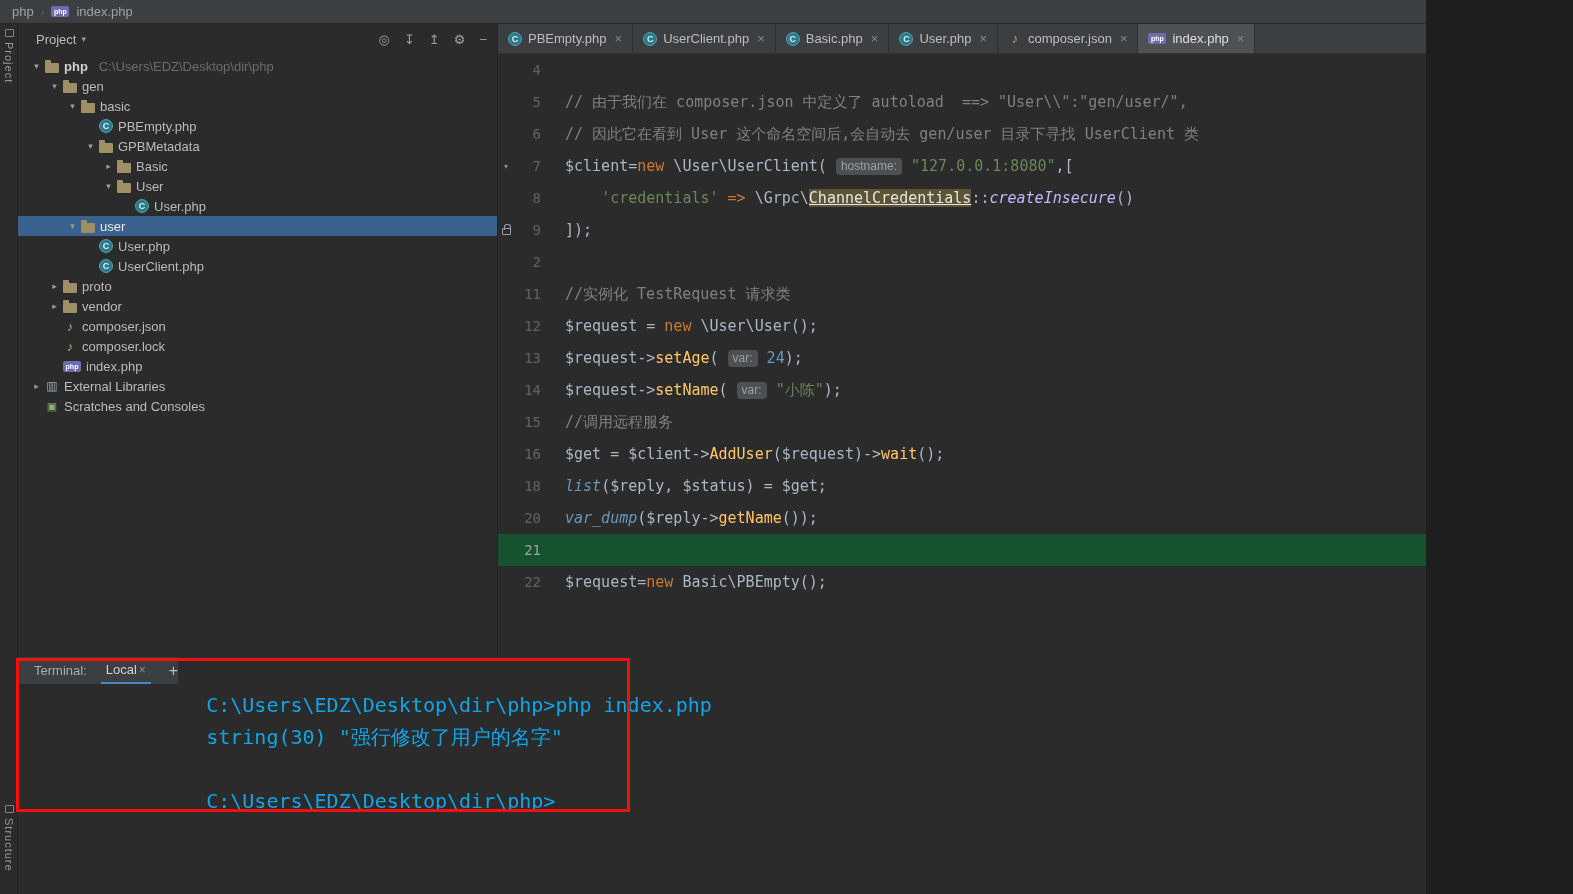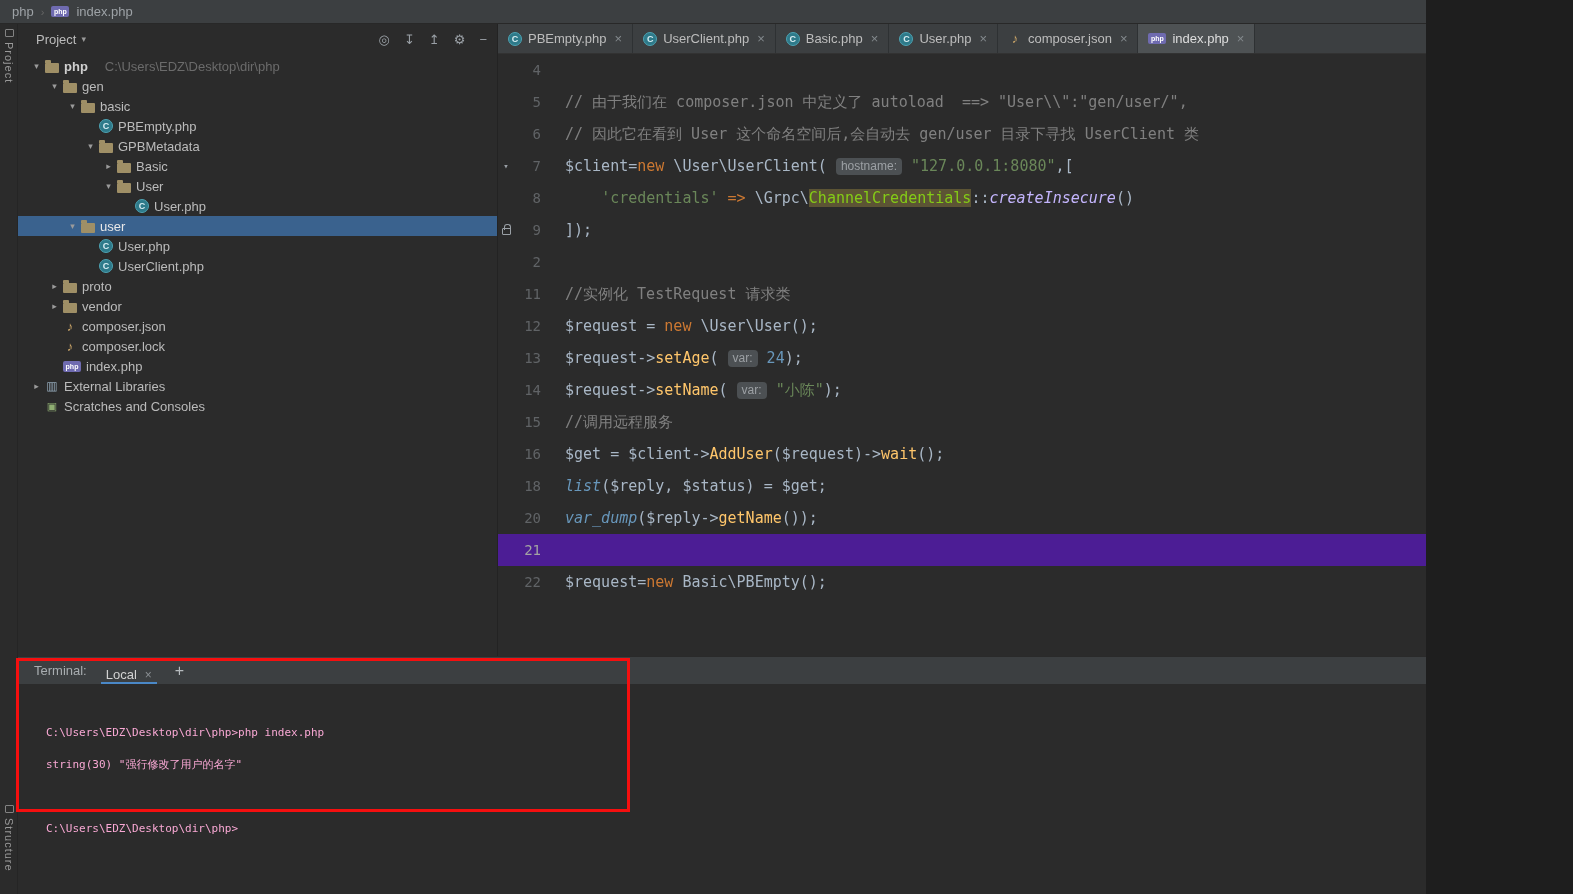--- a/index.html
+++ b/index.html
@@ -31,62 +31,62 @@
   .pp-title{display:flex;gap:5px;align-items:center;cursor:pointer}
   .caret{font-size:9px;color:#9a9a9a}
   .pp-icons{margin-left:auto;display:flex;gap:14px;color:#9aa0a6;font-size:13px}
   .pp-ic{cursor:pointer}
   .tree{padding-top:2px}
   .tree-row{height:20px;display:flex;align-items:center;cursor:pointer;white-space:nowrap}
   .tree-row.selected{background:#3a628e;color:#e8e8e8}
   .chev{width:17px;font-size:9px;color:#9b9b9b;text-align:center;flex:none}
   .tlabel{margin-left:5px}
   .tlabel.bold{font-weight:bold;color:#cfcfcf}
-  .tsuffix{margin-left:17px;color:#6b6b6b}
+  .tsuffix{margin-left:11px;color:#6b6b6b}
 
   
   .ic{flex:none;display:inline-flex;align-items:center;justify-content:center}
   .ic-folder{width:14px;height:10px;background:#9f8f66;border-radius:1px;position:relative;margin-top:3px}
   .ic-folder::before{content:"";position:absolute;top:-3px;left:0;width:6px;height:3px;background:#9f8f66;border-radius:1px 1px 0 0}
   .ic-phpclass{width:14px;height:14px;border-radius:50%;background:#2e7a8a;border:1px solid #4da2b2;color:#d8edf2;font-size:9px;font-weight:bold}
   .ic-phpfile{width:18px;height:11px;border-radius:2px;background:#6f6bb0;color:#fff;font-size:7px;font-weight:bold}
   .ic-composer{color:#c9a468;font-size:13px;width:14px;height:14px}
   .ic-library{color:#91a5b5;font-size:12px;width:14px;height:14px}
   .ic-scratches{color:#8fae72;font-size:11px;width:14px;height:14px}
 
   
   .editor-col{flex:1;display:flex;flex-direction:column;min-width:0;border-left:1px solid #232323}
   .tabs{height:30px;background:#3c3f41;display:flex;align-items:stretch;border-bottom:1px solid #323232;flex:none}
   .tab{display:flex;align-items:center;gap:6px;padding:0 10px;color:#bdbdbd;border-right:1px solid #2e3133;cursor:pointer}
   .tab.active{background:#4e5254;color:#dedede}
   .tab .tx{color:#848a8e;font-size:13px;margin-left:2px}
   .editor{flex:1;overflow:hidden;background:#2b2b2b;font-family:"DejaVu Sans Mono",monospace;font-size:15px}
   .cl{display:flex;height:32px;line-height:32px;white-space:pre}
-  .cl.caret{background:#4c1d95}
+  .cl.caret{background:#14532d}
   .gicon{width:16px;text-align:center;color:#9aa0a6;font-size:9px;flex:none}
   .gnum{width:27px;text-align:right;color:#606366;font-size:14px;flex:none}
   .cl.caret .gnum{color:#a3a3a3}
   .gfold{width:24px;flex:none}
   .codeline{flex:1;color:#a9b7c6}
   .tok.def{color:#a9b7c6}.tok.kw{color:#cc7832}.tok.str{color:#6a8759}.tok.cmt{color:#808080}
   .tok.fn{color:#ffc66b}.tok.fni{color:#c4b5fd;font-style:italic}
   .tok.num{color:#6897bb}.tok.pre{color:#6897bb;font-style:italic}
-  .tok.usage{color:#84cc16;background:#5c5434;}
+  .tok.usage{color:#e5e5e5;background:#5c5434;text-decoration:underline}
   .hint{display:inline-block;background:#4c5053;color:#9ca0a4;font-size:12px;line-height:17px;padding:0 5px;
         border-radius:4px;vertical-align:1px;font-family:"Liberation Sans",sans-serif}
   .lock{position:relative;width:9px;height:7px;border:1px solid #9aa0a6;border-radius:1px;display:inline-block;margin-top:14px}
   .lock::before{content:"";position:absolute;top:-5px;left:1px;width:5px;height:5px;border:1px solid #9aa0a6;border-bottom:none;border-radius:3px 3px 0 0}
 
   
-  .terminal{height:238px;flex:none;background:#2b2b2b;display:flex;flex-direction:column}
+  .terminal{height:238px;flex:none;background:#2b2b2b;display:flex;flex-direction:row}
   .term-header{height:28px;background:#3c3f41;border-top:1px solid #2a2a2a;display:flex;align-items:center;padding-left:16px;flex:none;color:#a8adb0}
-  .term-tab{margin-left:14px;display:flex;align-items:flex-end;gap:8px;color:#d2d2d2;height:100%;padding:0 5px;border-bottom:2px solid #4a88c7;cursor:pointer}
+  .term-tab{margin-left:14px;display:flex;align-items:center;gap:2px;color:#d2d2d2;height:100%;padding:0 5px;border-bottom:2px solid #4a88c7;cursor:pointer}
   .tclose{color:#8a8f93;font-size:12px}
   .term-plus{margin-left:18px;color:#b6bbbe;font-size:16px;cursor:pointer}
-  .term-body{flex:1;font-family:"DejaVu Sans Mono",monospace;font-size:11px;color:#f9a8d4;padding:33px 0 0 28px;overflow:hidden}
+  .term-body{flex:1;font-family:"DejaVu Sans Mono",monospace;font-size:20px;color:#0ea5e9;padding:33px 0 0 28px;overflow:hidden}
   .tline{height:32px;line-height:32px;white-space:pre}
 
   
   .anno{position:absolute;left:16px;top:658px;width:614px;height:154px;border:3px solid #f50f0f;z-index:40;pointer-events:none}
 </style>
 </head>
 <body>
 
 <div class="app">
 

